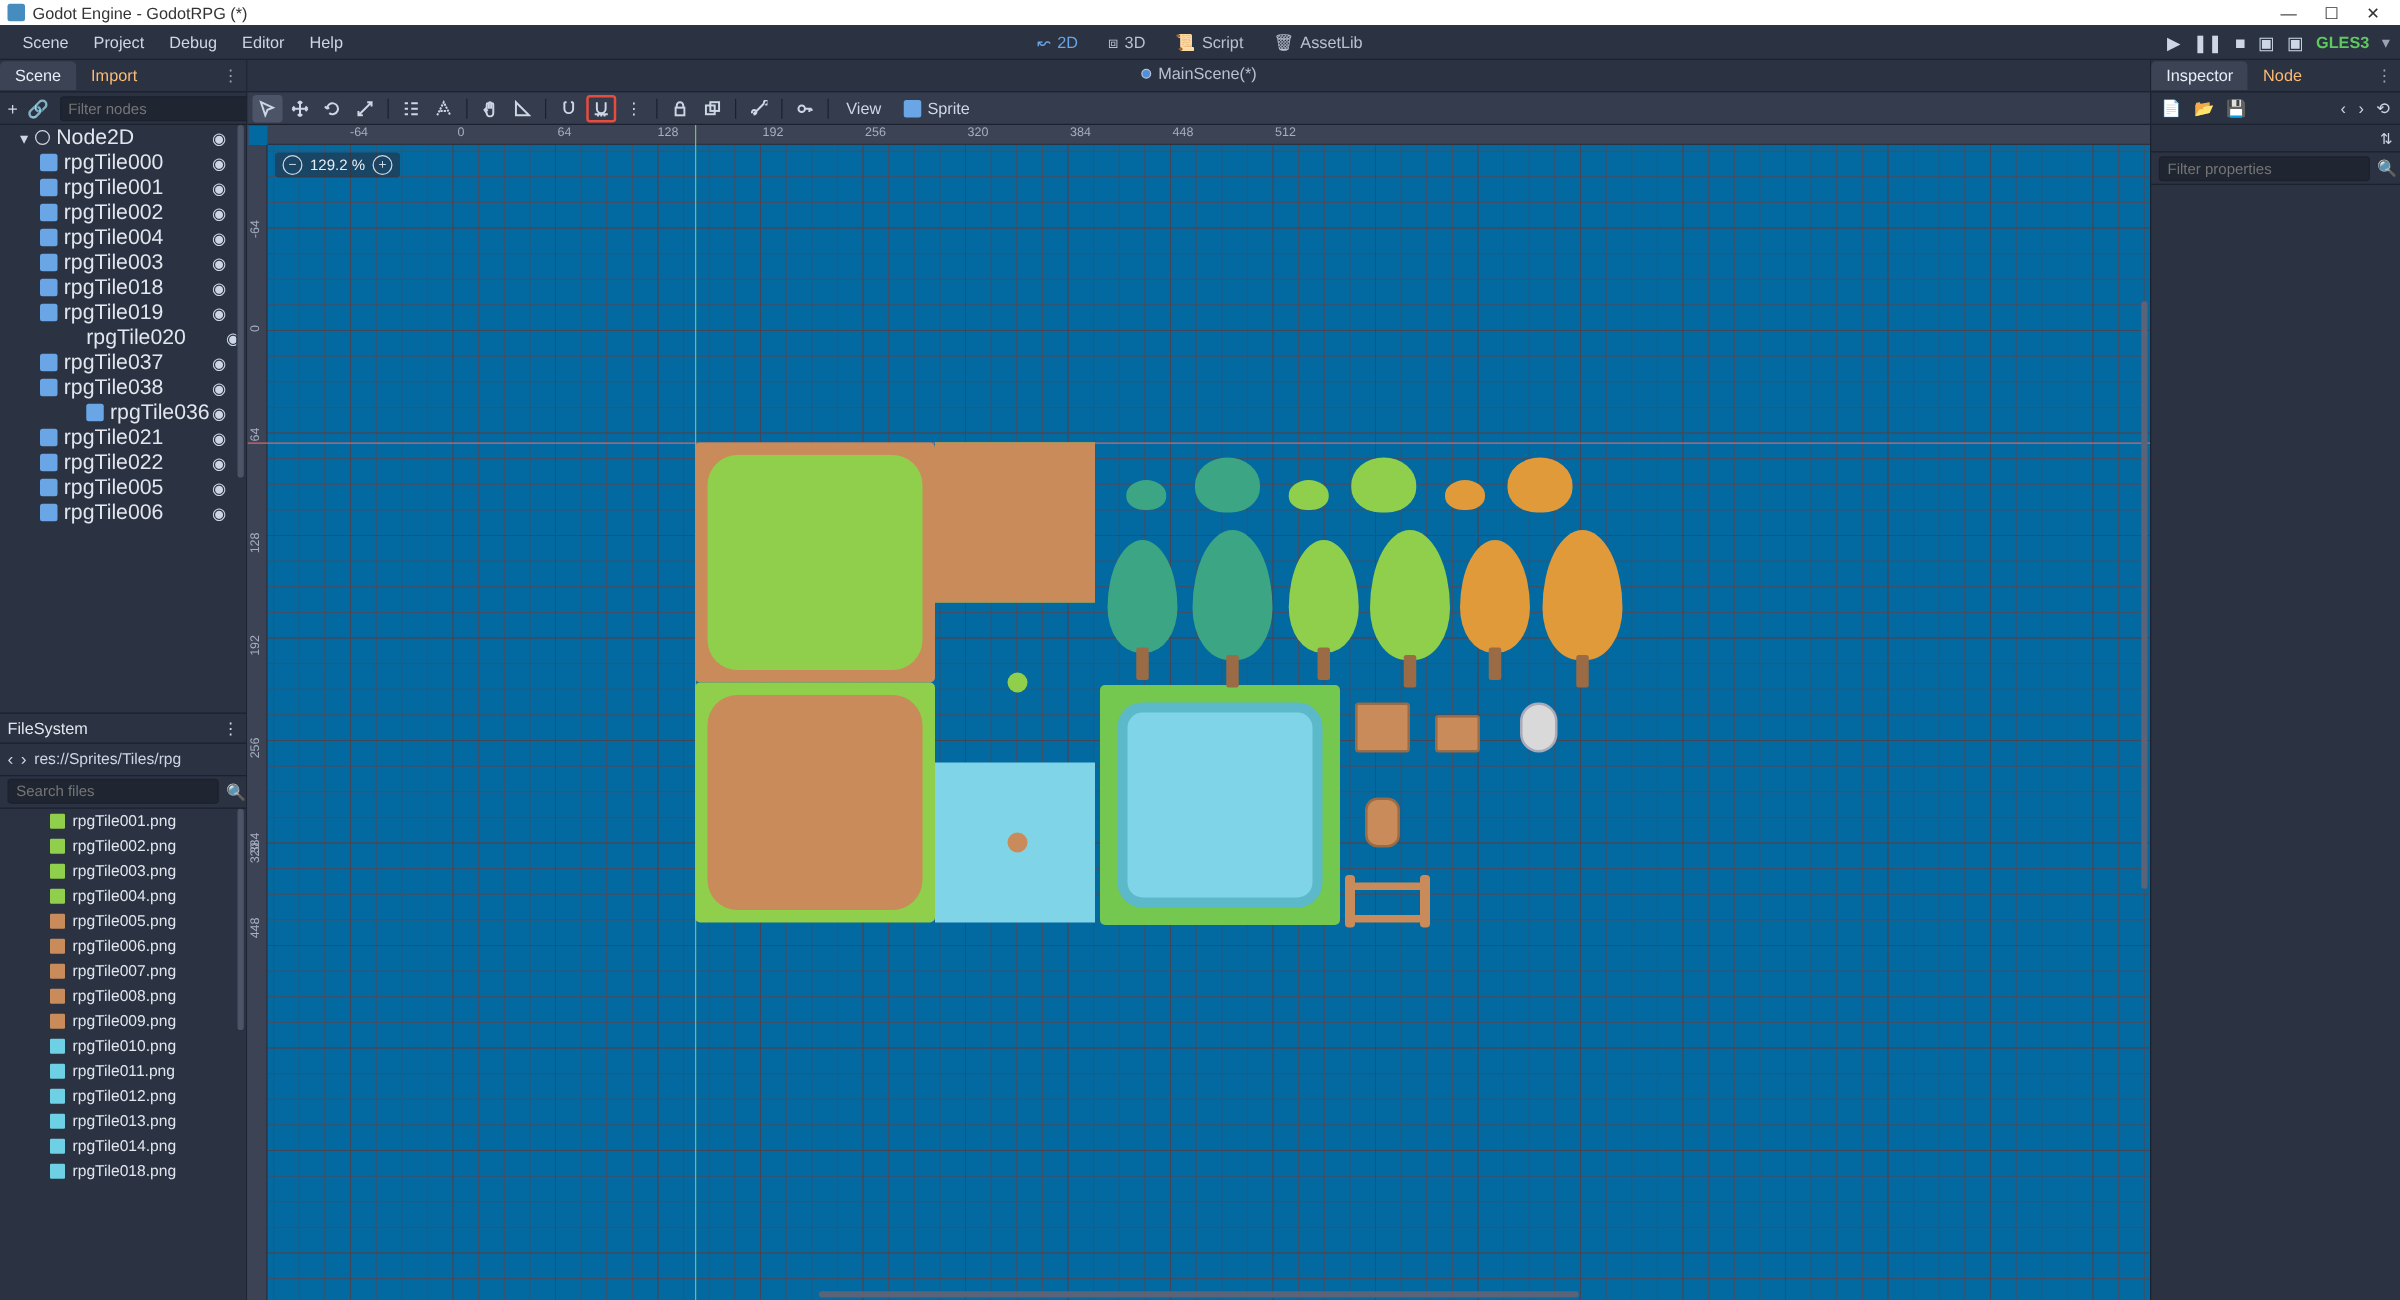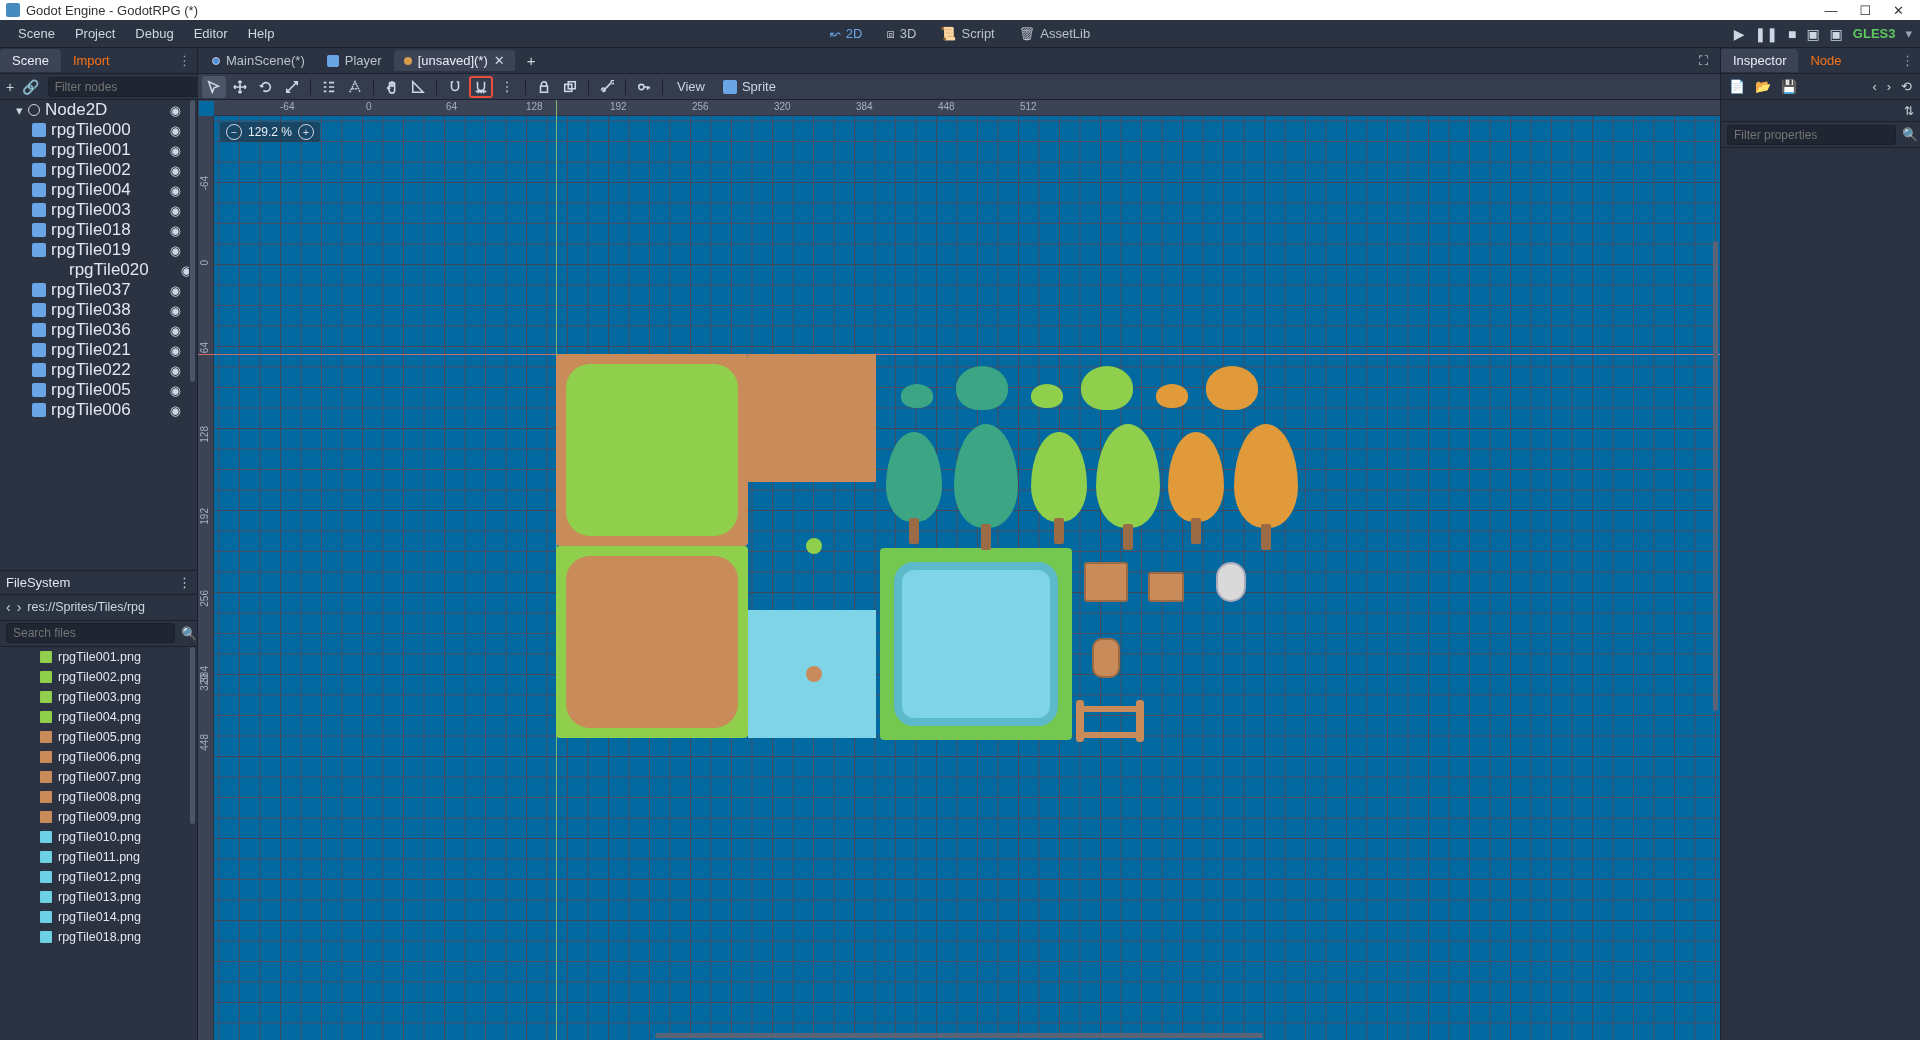--- a/index.html
+++ b/index.html
@@ -15,21 +15,21 @@
 .menubar .mode-btn { display: flex; align-items: center; gap: 5px; padding: 2px 10px; border-radius: 3px; color: #b9c1cf; }
 .menubar .mode-btn.active { color: #6aa6e6; }
 .menubar .right-group { margin-left: auto; display: flex; align-items: center; gap: 10px; }
 .menubar .play { font-size: 14px; color: #cdd6e4; }
 .menubar .gles { color: #5eca5e; font-weight: 600; }
 
 .main { display: flex; height: calc(100% - 20px - 28px); }
 
 .left-col { width: 198px; background: #2b3241; border-right: 1px solid #1c2130; display: flex; flex-direction: column; }
 .panel-head { height: 26px; display: flex; align-items: center; border-bottom: 1px solid #1c2130; background: #2b3241; }
-.panel-tab { padding: 4px 12px; color: #f97316; }
+.panel-tab { padding: 4px 12px; color: #fdba74; }
 .panel-tab.active { background: #3b4355; color: #e8eef8; border-top-left-radius: 4px; border-top-right-radius: 4px; }
 .panel-head .dots { margin-left: auto; padding: 0 6px; color: #9aa3b3; }
 
 .scene-toolbar { height: 26px; display: flex; align-items: center; gap: 8px; padding: 0 6px; border-bottom: 1px solid #1c2130; }
 .scene-toolbar .plus, .scene-toolbar .link { color: #cdd6e4; font-size: 14px; }
 .filter-input { flex: 1; background: #1f2531; border: 1px solid #1c2130; border-radius: 3px; height: 20px; padding: 0 6px; color: #9aa3b3; font-size: 12px; }
 .search-ico { color: #cdd6e4; font-size: 13px; }
 
 .tree { flex: 1; overflow: hidden; position: relative; }
 .tree-inner { position: absolute; inset: 0 8px 0 0; overflow: hidden; }
@@ -49,21 +49,21 @@
 .fs-path input { flex: 1; background: transparent; border: none; color: #cdd6e4; font-size: 12.5px; }
 .fs-path .arrow { color: #cdd6e4; font-size: 14px; }
 .fs-path .list-ico { width: 14px; height: 12px; background: linear-gradient(#cdd6e4 33%, transparent 33%, transparent 66%, #cdd6e4 66%), linear-gradient(#cdd6e4,#cdd6e4); background-size: 100% 4px, 100% 4px; background-position: 0 0, 0 8px; background-repeat: no-repeat; }
 .fs-search { height: 26px; display: flex; align-items: center; padding: 0 6px; border-bottom: 1px solid #1c2130; gap: 6px; }
 .fs-list { flex: 1; overflow: hidden; position: relative; }
 .fs-row { display: flex; align-items: center; height: 20px; padding-left: 40px; }
 .fs-row .fico { width: 12px; height: 12px; margin-right: 6px; border-radius: 1px; }
 .fs-row .lbl { color: #e1e6ef; font-size: 12.5px; }
 
 .center { flex: 1; display: flex; flex-direction: column; background: #2b3241; position: relative; }
-.tabs-row { height: 26px; display: flex; align-items: center; border-bottom: 1px solid #1c2130; padding: 0 4px; gap: 2px; }
+.tabs-row { height: 26px; display: flex; align-items: center; border-bottom: 1px solid #1c2130; padding: 0 4px; gap: 2px; flex-direction: column; }
 .scene-tab { display: flex; align-items: center; gap: 6px; padding: 3px 10px; color: #b9c1cf; border-radius: 4px 4px 0 0; }
 .scene-tab.active { background: #3b4355; color: #e8eef8; }
 .scene-tab .dot { width: 8px; height: 8px; border-radius: 50%; }
 .scene-tab .dot.blue { background: #4f8fdb; border: 1px solid #b9c1cf; }
 .scene-tab .dot.grey { width: 12px; height: 12px; background: #6aa6e6; border-radius: 2px; }
 .scene-tab .dot.orange { background: #d89b4a; }
 .scene-tab .close { color: #cdd6e4; }
 .tabs-row .add { padding: 0 10px; color: #cdd6e4; font-size: 15px; }
 .tabs-row .fullsc { margin-left: auto; padding: 0 8px; color: #cdd6e4; }
 
@@ -232,21 +232,21 @@
           <div class="node-row" style="padding-left: 32px;">
             <span class="nico blue"></span>
             <span class="lbl">rpgTile037</span>
             <span class="eye">◉</span>
           </div>
           <div class="node-row" style="padding-left: 32px;">
             <span class="nico blue"></span>
             <span class="lbl">rpgTile038</span>
             <span class="eye">◉</span>
           </div>
-          <div class="node-row" style="padding-left: 32px;">
+          <div class="node-row" style="padding-left: 32px; margin-left: 37px;">
             <span class="nico blue"></span>
             <span class="lbl">rpgTile036</span>
             <span class="eye">◉</span>
           </div>
           <div class="node-row" style="padding-left: 32px;">
             <span class="nico blue"></span>
             <span class="lbl">rpgTile021</span>
             <span class="eye">◉</span>
           </div>
           <div class="node-row" style="padding-left: 32px;">

